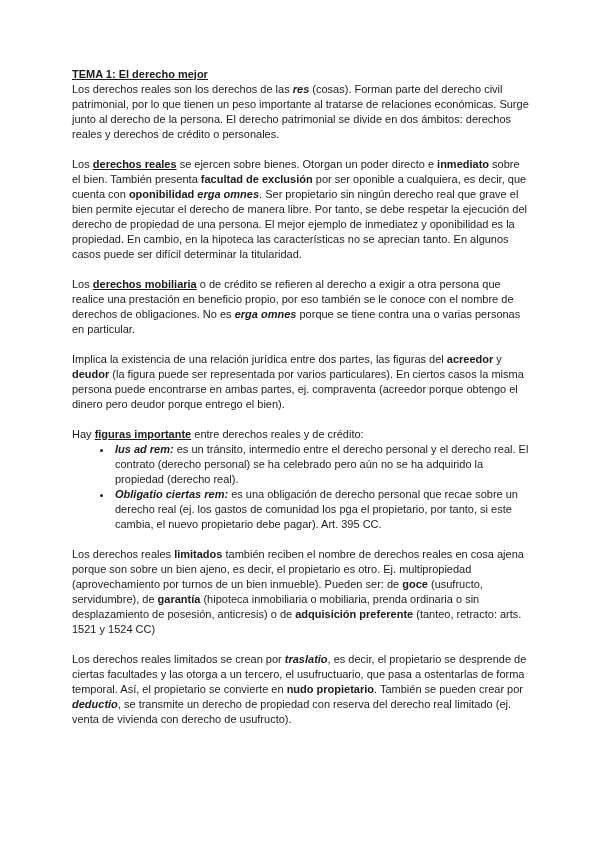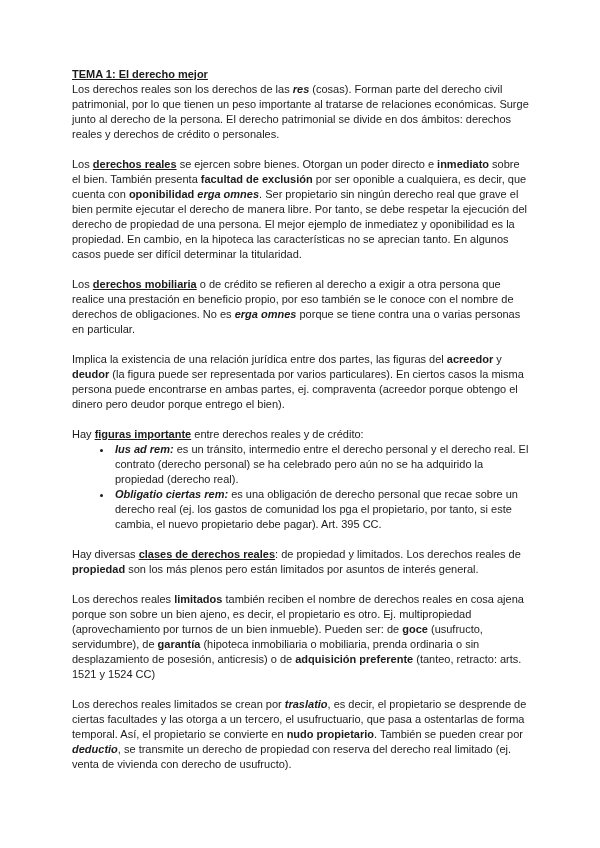--- a/index.html
+++ b/index.html
@@ -56,17 +56,16 @@
       <p class="para no-gap"><span class="b u">TEMA 1: El derecho mejor</span></p>
       <p class="para"><span>Los derechos reales son los derechos de las </span><span class="i">res</span><span> (cosas). Forman parte del derecho civil patrimonial, por lo que tienen un peso importante al tratarse de relaciones económicas. Surge junto al derecho de la persona. El derecho patrimonial se divide en dos ámbitos: derechos reales y derechos de crédito o personales.</span></p>
       <p class="para"><span>Los </span><span class="b u">derechos reales</span><span> se ejercen sobre bienes. Otorgan un poder directo e </span><span class="b">inmediato</span><span> sobre el bien. También presenta </span><span class="b">facultad de exclusión</span><span> por ser oponible a cualquiera, es decir, que cuenta con </span><span class="b">oponibilidad</span><span> </span><span class="b i">erga omnes</span><span>. Ser propietario sin ningún derecho real que grave el bien permite ejecutar el derecho de manera libre. Por tanto, se debe respetar la ejecución del derecho de propiedad de una persona. El mejor ejemplo de inmediatez y oponibilidad es la propiedad. En cambio, en la hipoteca las características no se aprecian tanto. En algunos casos puede ser difícil determinar la titularidad.</span></p>
       <p class="para"><span>Los </span><span class="b u">derechos mobiliaria</span><span> o de crédito se refieren al derecho a exigir a otra persona que realice una prestación en beneficio propio, por eso también se le conoce con el nombre de derechos de obligaciones. No es </span><span class="i">erga omnes</span><span> porque se tiene contra una o varias personas en particular.</span></p>
       <p class="para"><span>Implica la existencia de una relación jurídica entre dos partes, las figuras del </span><span class="b">acreedor</span><span> y </span><span class="b">deudor</span><span> (la figura puede ser representada por varios particulares). En ciertos casos la misma persona puede encontrarse en ambas partes, ej. compraventa (acreedor porque obtengo el dinero pero deudor porque entrego el bien).</span></p>
       <p class="para no-gap"><span>Hay </span><span class="b u">figuras importante</span><span> entre derechos reales y de crédito:</span></p>
       <ul class="list">
         <li><span class="i">Ius ad rem:</span><span> es un tránsito, intermedio entre el derecho personal y el derecho real. El contrato (derecho personal) se ha celebrado pero aún no se ha adquirido la propiedad (derecho real).</span></li>
         <li><span class="i">Obligatio ciertas rem:</span><span> es una obligación de derecho personal que recae sobre un derecho real (ej. los gastos de comunidad los pga el propietario, por tanto, si este cambia, el nuevo propietario debe pagar). Art. 395 CC.</span></li>
       </ul>
-      <p class="para"><span>Hay diversas </span><span class="b u">clases de derechos reales</span><span>: de propiedad y limitados. Los derechos reales de </span><span class="b">propiedad</span><span> son los más plenos pero están limitados por asuntos de interés general.</span></p>
       <p class="para"><span>Los derechos reales </span><span class="b">limitados</span><span> también reciben el nombre de derechos reales en cosa ajena porque son sobre un bien ajeno, es decir, el propietario es otro. Ej. multipropiedad (aprovechamiento por turnos de un bien inmueble). Pueden ser: de </span><span class="b">goce</span><span> (usufructo, servidumbre), de </span><span class="b">garantía</span><span> (hipoteca inmobiliaria o mobiliaria, prenda ordinaria o sin desplazamiento de posesión, anticresis) o de </span><span class="b">adquisición preferente</span><span> (tanteo, retracto: arts. 1521 y 1524 CC)</span></p>
       <p class="para"><span>Los derechos reales limitados se crean por </span><span class="b i">traslatio</span><span>, es decir, el propietario se desprende de ciertas facultades y las otorga a un tercero, el usufructuario, que pasa a ostentarlas de forma temporal. Así, el propietario se convierte en </span><span class="b">nudo propietario</span><span>. También se pueden crear por </span><span class="b i">deductio</span><span>, se transmite un derecho de propiedad con reserva del derecho real limitado (ej. venta de vivienda con derecho de usufructo).</span></p>
     </div>
 </div>
 
 </body></html>

